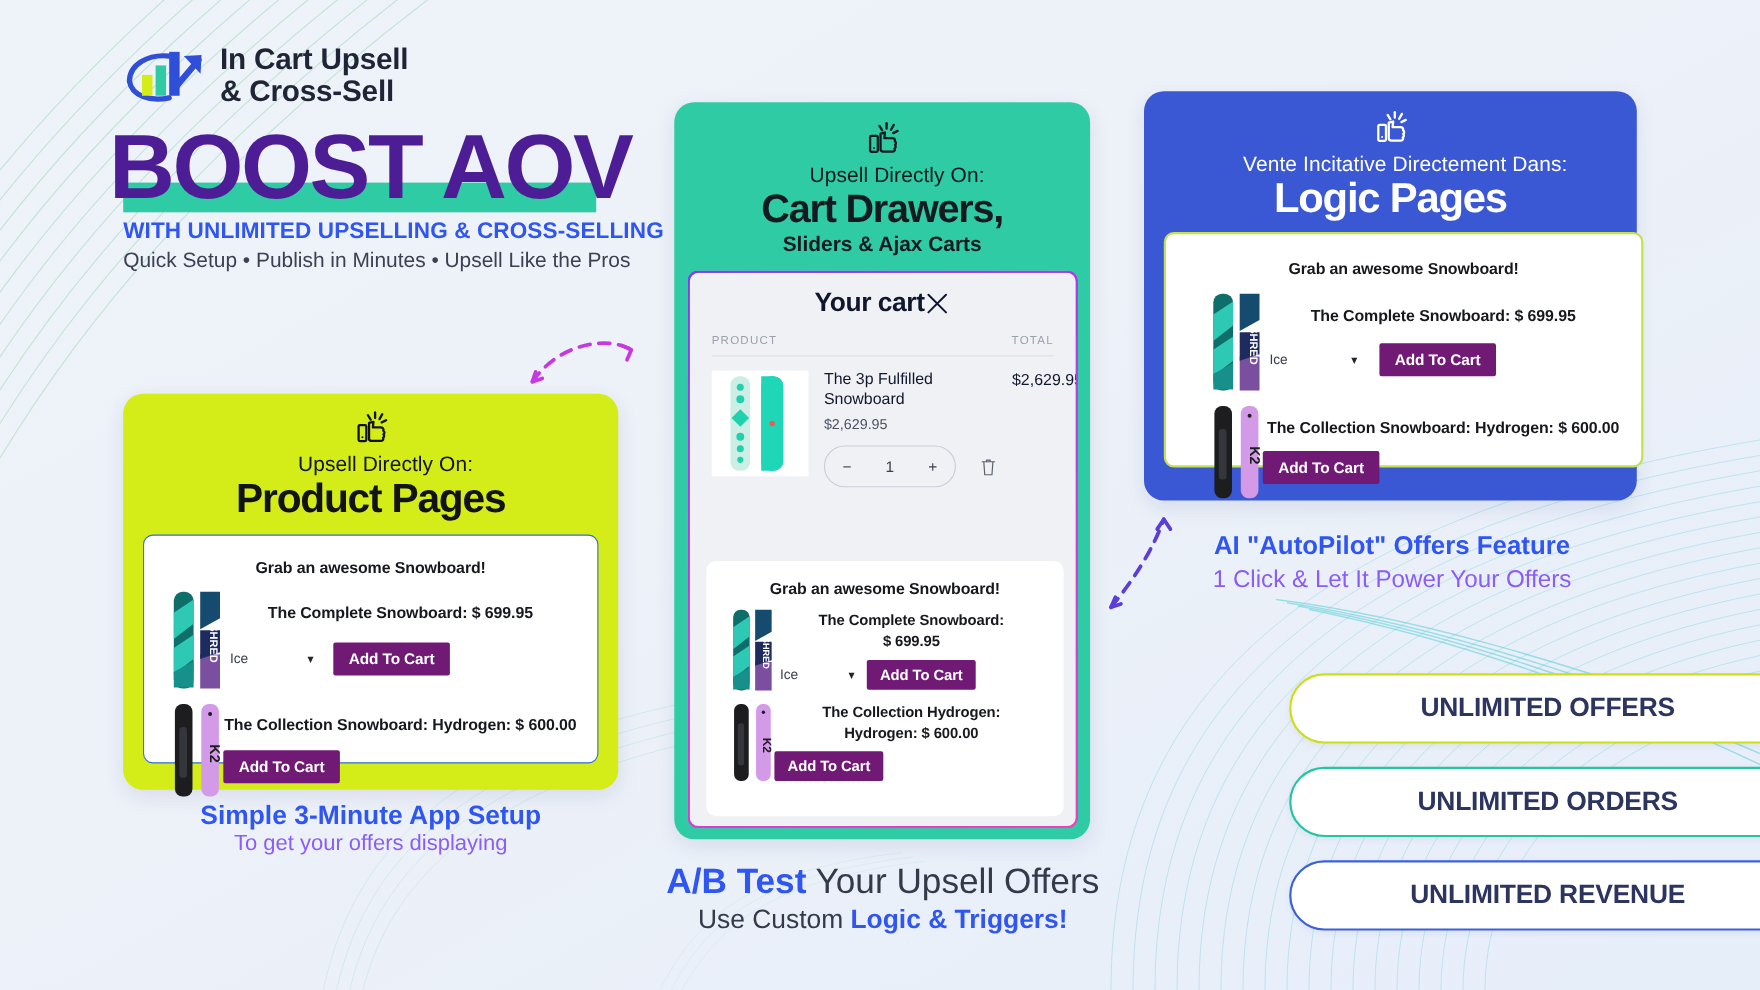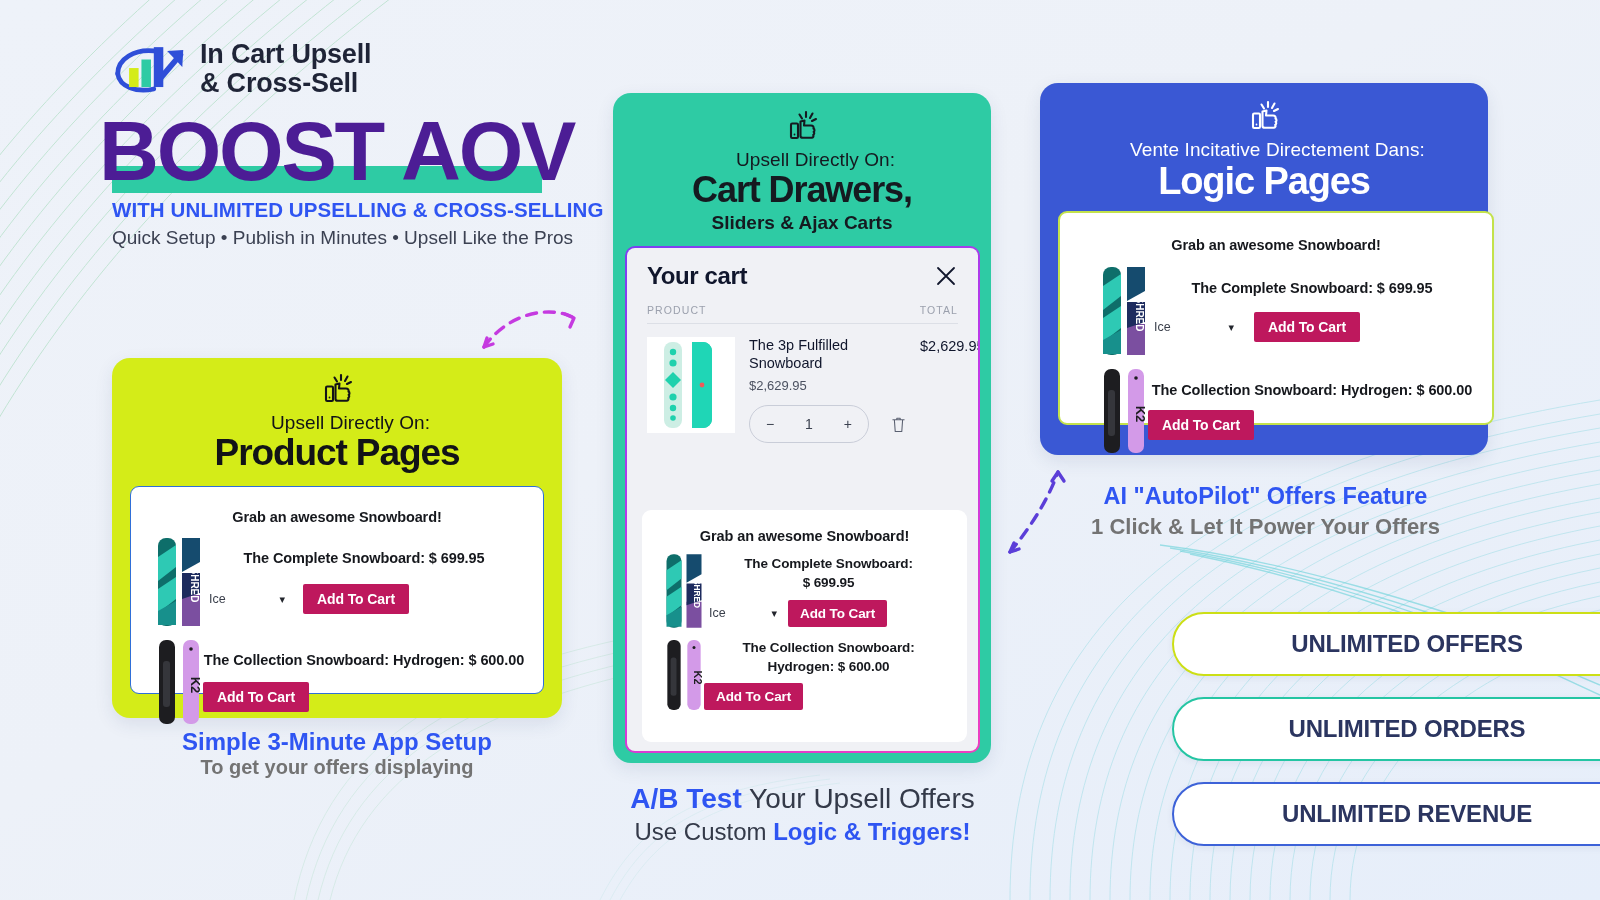--- a/index.html
+++ b/index.html
@@ -99,41 +99,41 @@
   .offer-body { flex: 1; }
   .offer-line { font-weight: 700; letter-spacing: -0.1px; }
   .offer-ctl { display: flex; align-items: center; }
   .sel {
     display: flex; align-items: center; justify-content: space-between;
     border: none; background: transparent; color: #3a3f4b;
     font-size: 12.5px; cursor: pointer;
   }
   .sel .chev { font-size: 11px; color: #22252c; }
   .btn-atc {
-    background: #be185d; color: #fff; font-weight: 700;
+    background: #701a75; color: #fff; font-weight: 700;
     border: none; cursor: pointer; letter-spacing: -0.1px;
     font-family: "Liberation Sans", sans-serif;
   }
 
   
   .board { display: block; }
 
   
   #cart-drawer {
     position: absolute; left: 625px; top: 246px; width: 355px; height: 507px;
     background: #f0f1f5; border-radius: 10px;
     border: 2px solid transparent;
     background-image: linear-gradient(#f0f1f5,#f0f1f5),
       linear-gradient(150deg,#7b3ff2 0%,#c23ae8 45%,#ee3fc0 100%);
     background-origin: border-box;
     background-clip: padding-box, border-box;
     overflow: hidden;
   }
   .cart-title-row {
-    display: flex; align-items: center; justify-content: space-between;
+    display: flex; align-items: center; justify-content: center;
     padding: 14px 20px 0 20px;
   }
   .cart-title { font-size: 24px; font-weight: 700; color: #10162c; letter-spacing: -0.4px; }
   .cart-close { width: 24px; height: 24px; cursor: pointer; }
   .cart-colrow {
     display: flex; justify-content: space-between;
     padding: 14px 20px 7px 20px;
     font-size: 10.5px; letter-spacing: 1.1px; color: #9ba0ad;
   }
   .cart-sep { height: 1px; background: #dcdfe6; margin: 0 20px; }
@@ -151,28 +151,28 @@
     width: 120px; height: 38px; border: 1px solid #c9cdd8; border-radius: 19px;
     display: flex; align-items: center; justify-content: space-between;
     padding: 0 16px; color: #3b414f; font-size: 14px; background: transparent;
   }
   .qty span { cursor: pointer; }
   .trash { width: 15px; cursor: pointer; }
 
   
   .caption { position: absolute; text-align: center; }
   .cap-strong { font-weight: 800; color: #2f55f2; }
-  .cap-normal { color: #737373; font-weight: 700; }
+  .cap-normal { color: #8b5cf6; font-weight: 400; }
 
   #cap-setup { left: 112px; top: 728px; width: 450px; }
   #cap-setup .l1 { font-size: 24px; }
   #cap-setup .l2 { font-size: 20px; margin-top: 0; }
 
   #cap-ab { left: 585px; top: 783px; width: 435px; }
-  #cap-ab .l1 { font-size: 28px; color: #343a49; font-weight: 400; }
+  #cap-ab .l1 { font-size: 32px; color: #343a49; font-weight: 400; }
   #cap-ab .l2 { font-size: 24px; color: #343a49; font-weight: 400; margin-top: 3px; }
 
   #cap-ai { left: 1038px; top: 483px; width: 455px; }
   #cap-ai .l1 { font-size: 23.5px; }
   #cap-ai .l2 { font-size: 22px; margin-top: 4px; }
 
   
   .pill {
     position: absolute; left: 1172px; width: 470px; height: 64px;
     background: #ffffff; border-radius: 34px;
@@ -453,21 +453,21 @@
             <rect x="4" y="1" width="16" height="84" rx="7" fill="#1d1d20"></rect>
             <rect x="8" y="22" width="7" height="46" rx="3" fill="#35363b"></rect>
           </svg>
           <svg class="board" width="20" height="74" viewBox="0 0 24 86">
             <rect x="4" y="1" width="16" height="84" rx="7" fill="#d39ae8"></rect>
             <circle cx="12" cy="10" r="1.8" fill="#1d1d20"></circle>
             <text x="12" y="46" font-size="13" fill="#1d1d20" text-anchor="middle" transform="rotate(90 12 46)" font-family="Liberation Sans, sans-serif" font-weight="700">K2</text>
           </svg>
         </div>
         <div class="offer-body">
-          <div class="offer-line" style="font-size:13.5px;">The Collection Snowboard:</div>
+          <div class="offer-line" style="font-size:13.5px;">The Collection Hydrogen:</div>
           <div class="offer-line" style="font-size:13.5px;margin-top:4px;">Hydrogen: $ 600.00</div>
           <div class="offer-ctl" style="margin-top:9px;">
             <button class="btn-atc" style="font-size:13.5px;padding:6px 12px;border-radius:2px;">Add To Cart</button>
           </div>
         </div>
       </div>
     </div>
   </div>
 
   <div class="panel" id="panel-cartpage">

